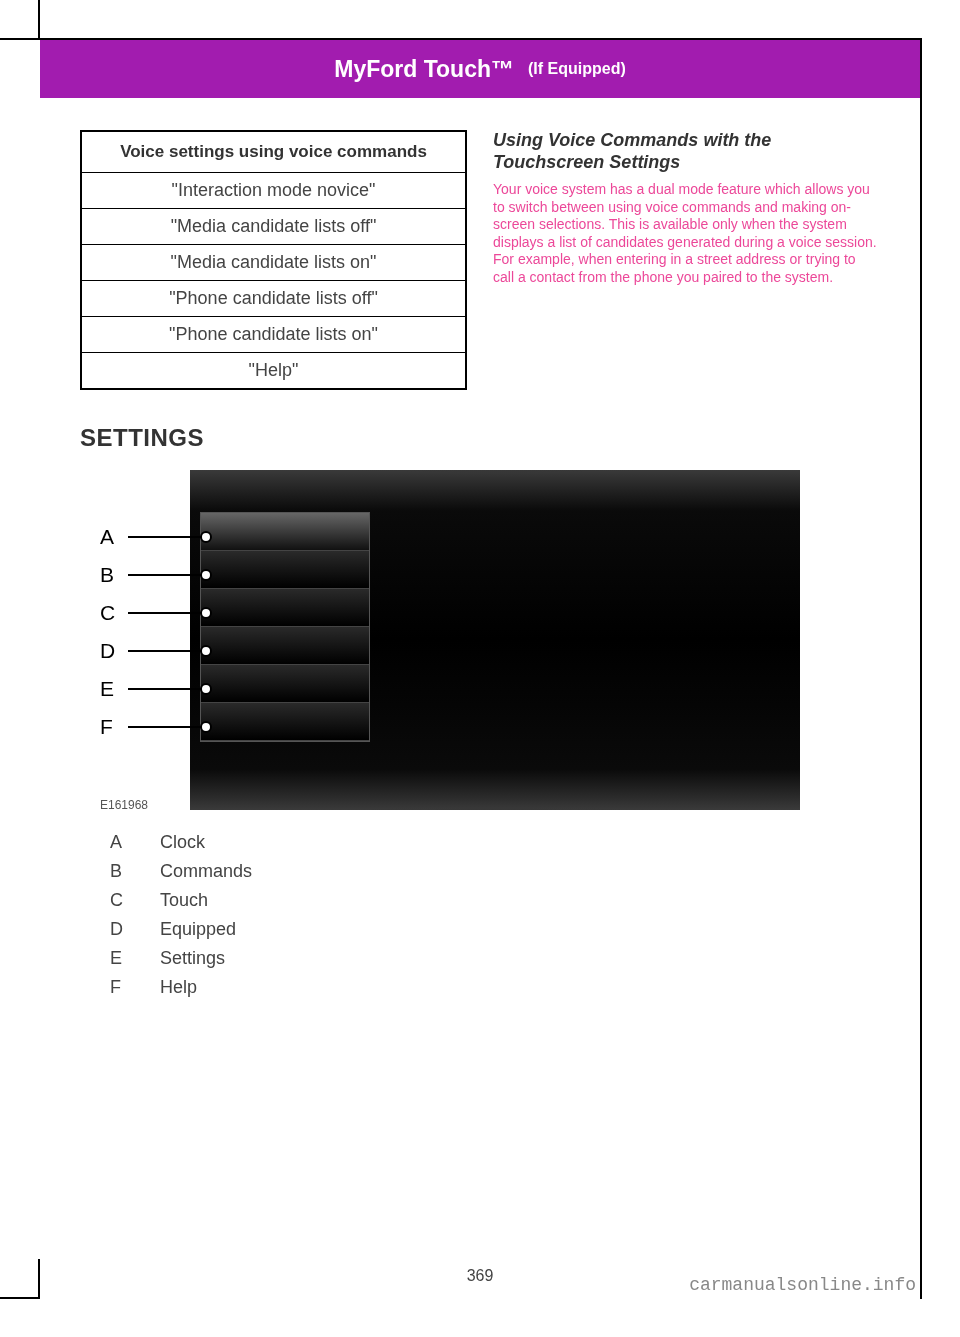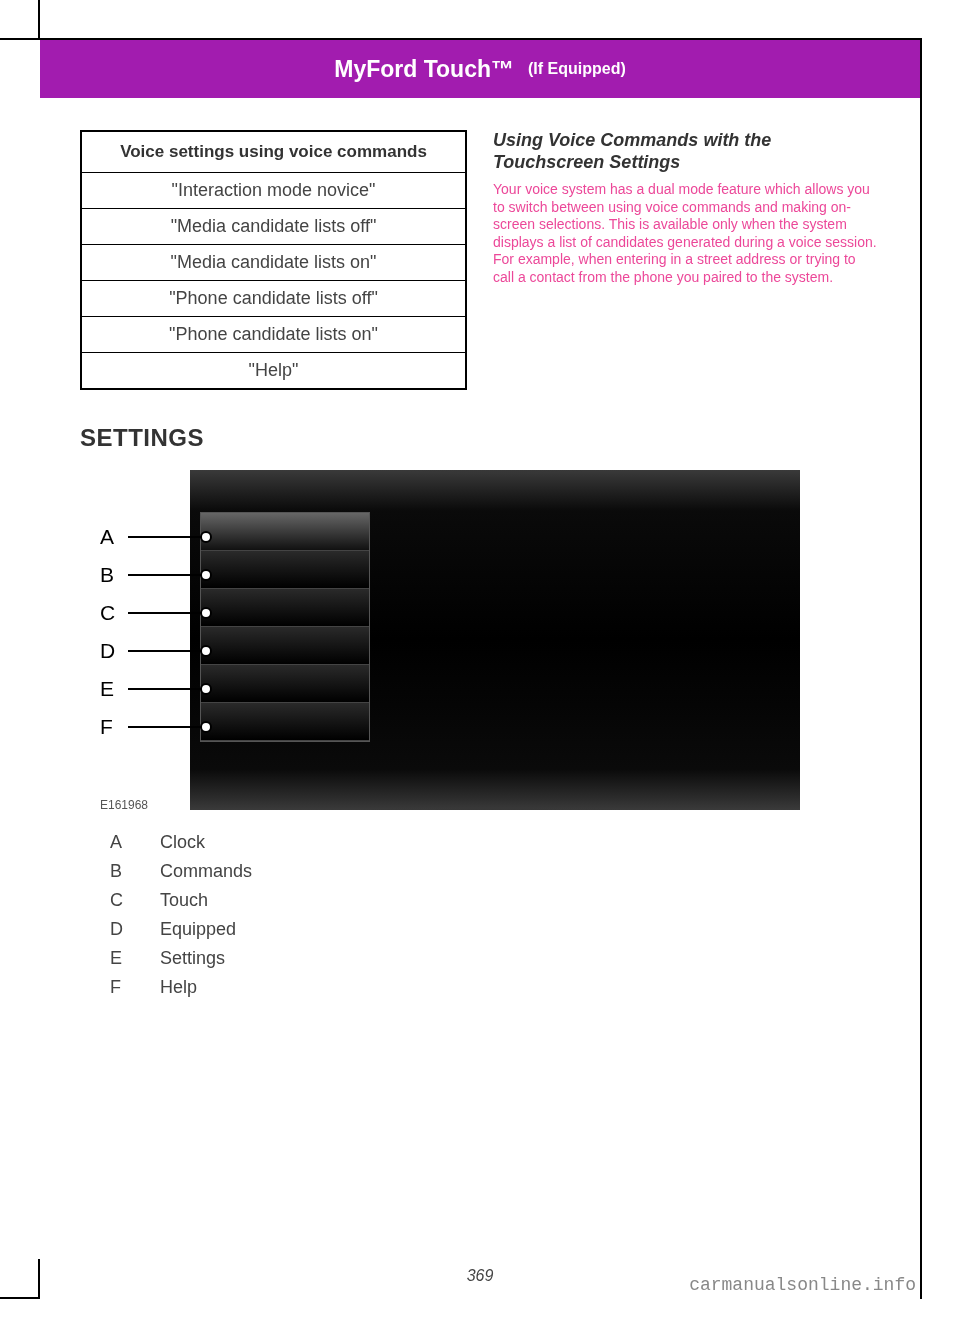--- a/index.html
+++ b/index.html
@@ -89,21 +89,21 @@
   .lbl-row .line::after {
     content:""; position:absolute; right:-6px; top:-5px;
     width:8px; height:8px; border:2px solid #000; border-radius:50%; background:#fff;
   }
   .fig-id { position:absolute; left:0; bottom:-2px; font-size:12px; color:#555; font-family:Liberation Sans, sans-serif;}
   .legend { margin-top:18px; padding-left:30px; }
   .legend-row { display:flex; font-size:18px; color:#444; padding:4px 0;}
   .legend-row .k { width:50px; }
   .page-num {
     position:absolute; bottom:52px; left:0; right:0;
-    text-align:center; font-size:16px; color:#444;font-style:italic;
+    text-align:center; font-size:16px; color:#444;
   }
   .watermark {
     position:absolute; bottom:42px; right:44px;
     font-size:18px; color:#888;font-family:Liberation Mono, monospace;
   }
 </style>
 </head>
 <body>
 
 <div class="crop-tl"></div>

